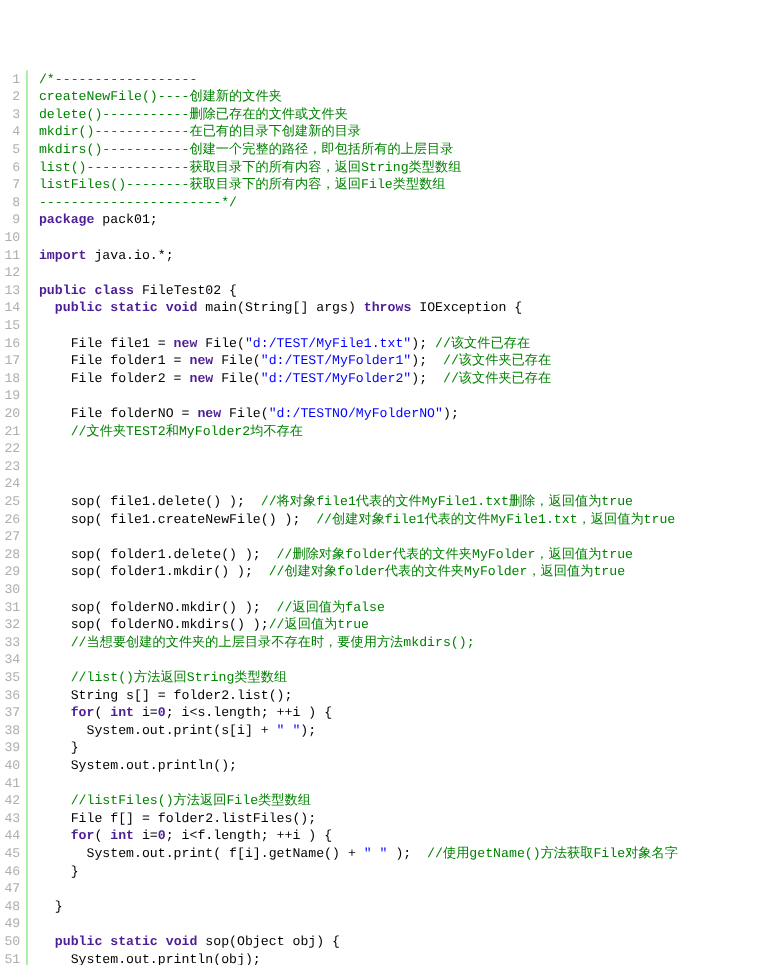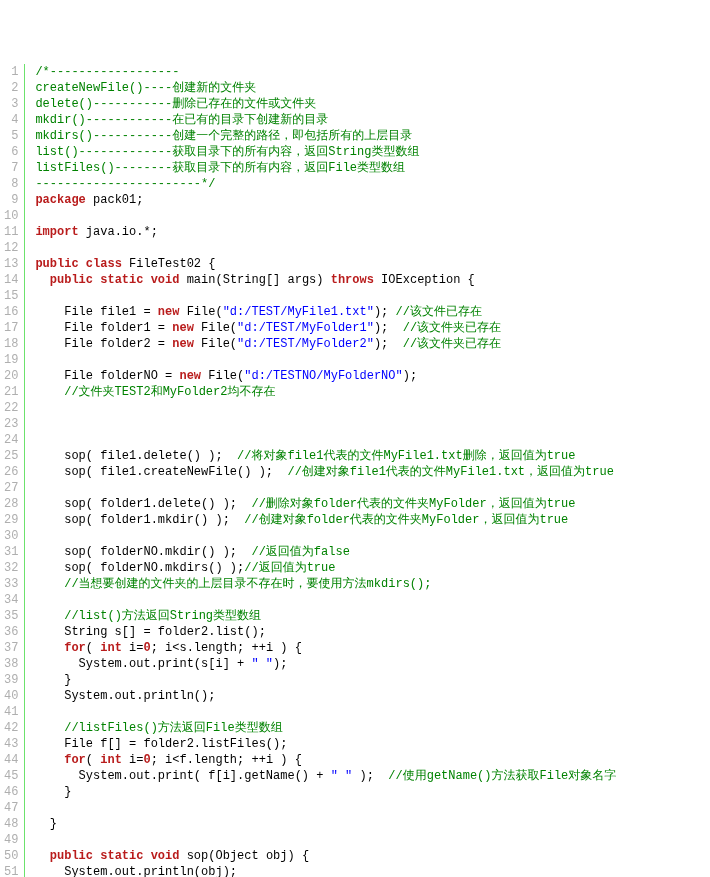--- a/index.html
+++ b/index.html
@@ -25,21 +25,21 @@
   min-width: 24px;
 }
 .gutter div { height: 16px; }
 .code {
   flex: 1;
   padding-left: 10px;
   color: #000;
 }
 .code div { height: 16px; }
 .c  { color: #008200; }     
-.k  { color: #b91c1c; font-weight: bold; } 
+.k  { color: #4c1d95; font-weight: bold; } 
 .s  { color: #0000ff; }     
 .n  { color: #000; } 
 </style>
 </head>
 <body>
 
 
 
 <div class="container">
   <div class="gutter" id="gutter"><div>1</div><div>2</div><div>3</div><div>4</div><div>5</div><div>6</div><div>7</div><div>8</div><div>9</div><div>10</div><div>11</div><div>12</div><div>13</div><div>14</div><div>15</div><div>16</div><div>17</div><div>18</div><div>19</div><div>20</div><div>21</div><div>22</div><div>23</div><div>24</div><div>25</div><div>26</div><div>27</div><div>28</div><div>29</div><div>30</div><div>31</div><div>32</div><div>33</div><div>34</div><div>35</div><div>36</div><div>37</div><div>38</div><div>39</div><div>40</div><div>41</div><div>42</div><div>43</div><div>44</div><div>45</div><div>46</div><div>47</div><div>48</div><div>49</div><div>50</div><div>51</div></div>

